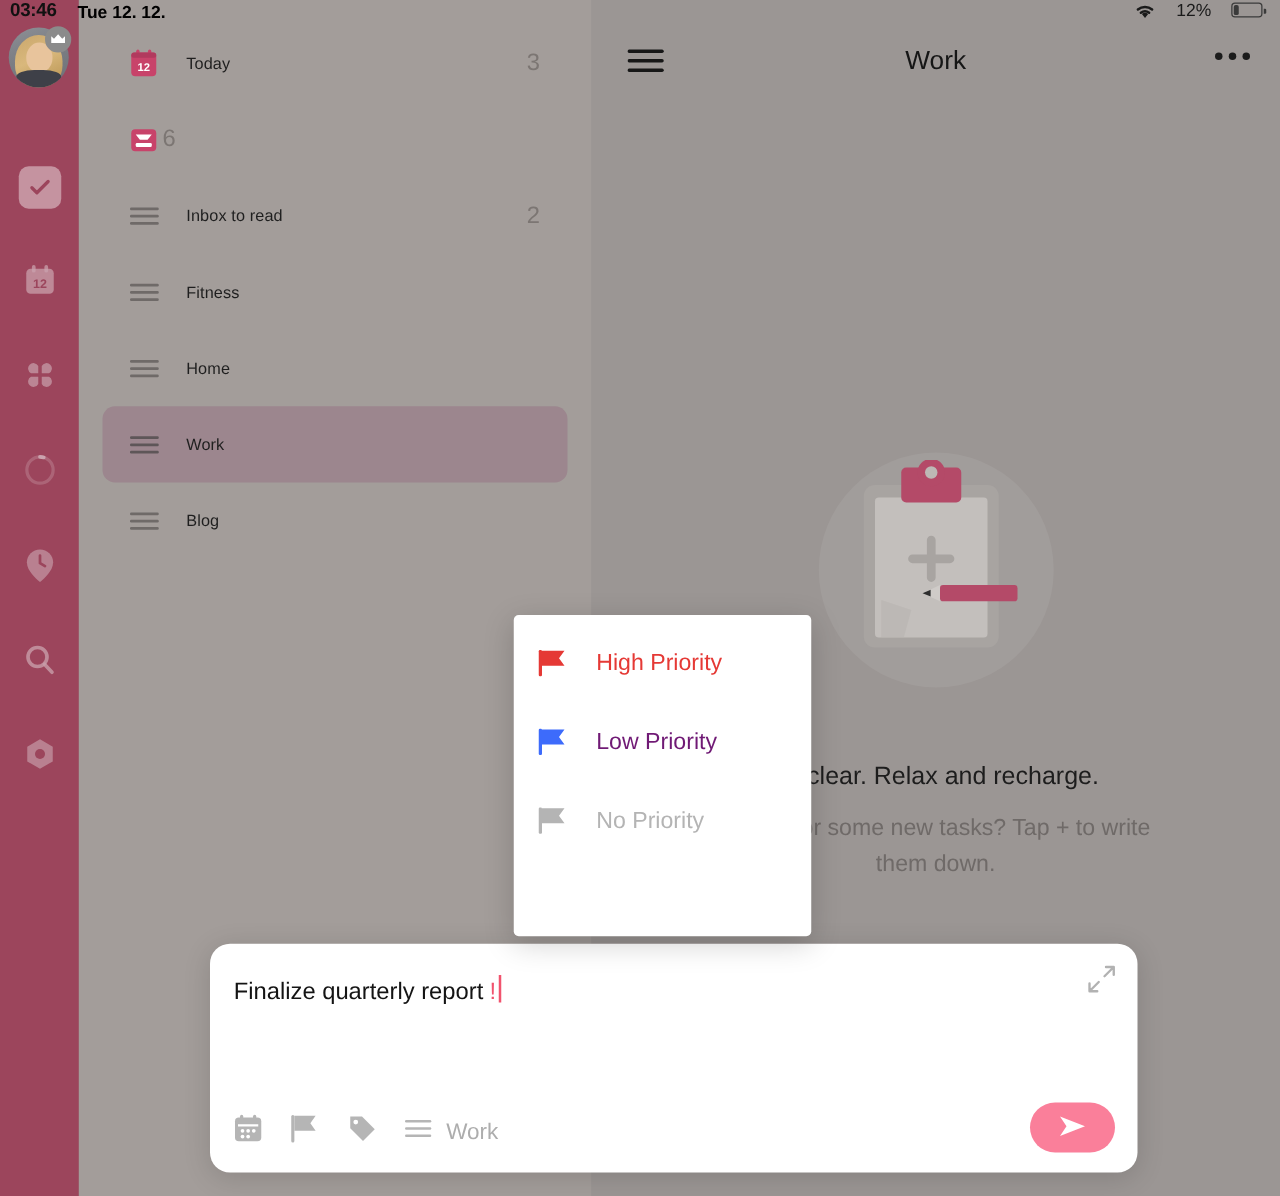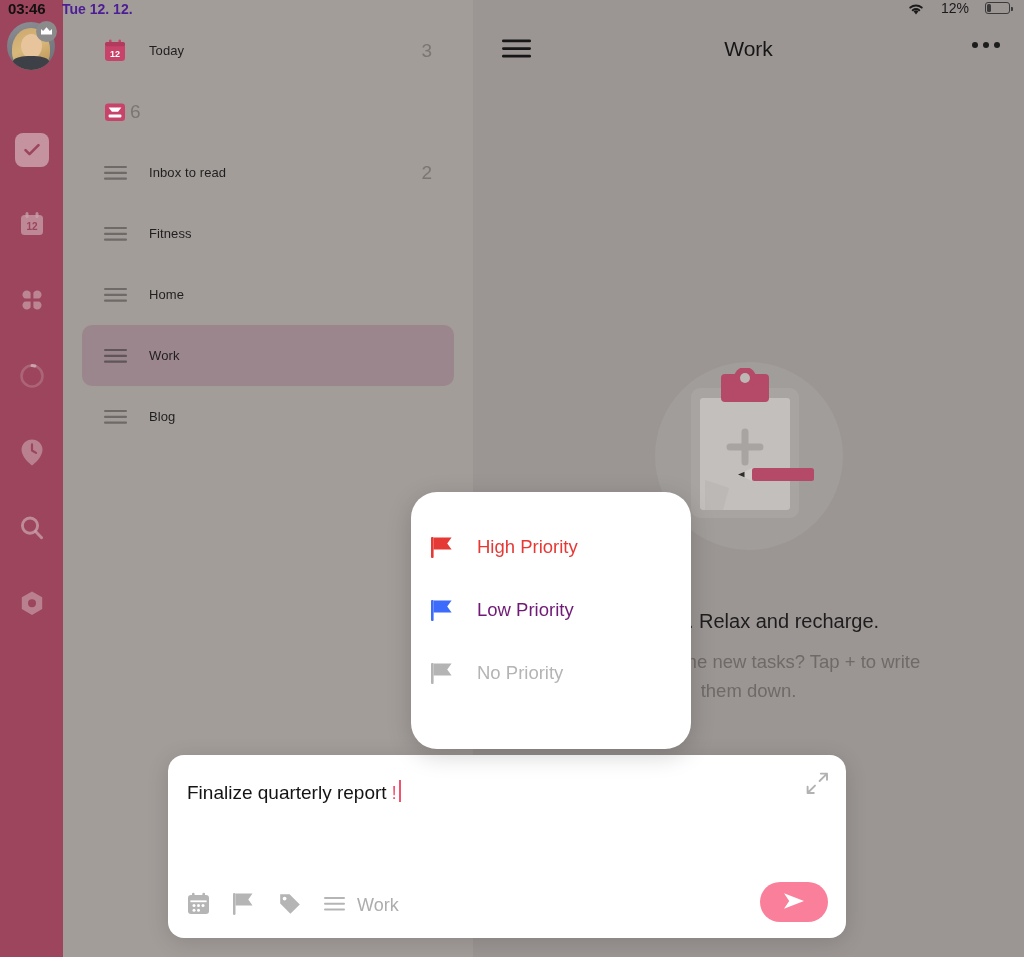--- a/index.html
+++ b/index.html
@@ -16,21 +16,21 @@
     position: absolute; top: 0; left: 0; width: 1024px; height: 20px;
     z-index: 40; pointer-events: none;
   }
   .sb-time {
     position: absolute; left: 8px; top: 0px;
     font-size: 15px; font-weight: bold; color: #111;
     letter-spacing: -0.2px;
   }
   .sb-date {
     position: absolute; left: 62px; top: 1px;
-    font-size: 14px; font-weight: bold; color: #4c1d95;
+    font-size: 14px; font-weight: bold; color: #000000;
   }
   .sb-right {
     position: absolute; right: 14px; top: 0px;
     display: flex; align-items: center; gap: 16px;
     font-size: 14px; color: #1a1a1a; font-weight: 500;
   }
   .wifi-icon { display: inline-block; width: 18px; height: 14px; position: relative; top: 1px; }
   .batt {
     width: 25px; height: 12px; border: 1.4px solid #3a3a3a; border-radius: 3px;
     position: relative; display: inline-block;
@@ -137,34 +137,34 @@
   .empty-title {
     margin-top: 38px; font-size: 20px; color: #1d1d1d; line-height: 1.3;
   }
   .empty-sub {
     margin-top: 14px; font-size: 18.5px; color: #6f6a68; line-height: 1.55;
     padding: 0 95px;
   }
 
   
   .prio-menu {
-    position: absolute; left: 411px; top: 492px; width: 280px; height: 257px;
-    background: #ffffff; border-radius: 26px; z-index: 60;
+    position: absolute; left: 411px; top: 492px; width: 238px; height: 257px;
+    background: #ffffff; border-radius: 4px; z-index: 60;
     box-shadow: 0 6px 24px rgba(0,0,0,.18);
-    padding-top: 23px;
+    padding-top: 6px;
   }
   .prio-row {
     height: 63px; display: flex; align-items: center; padding-left: 19px;
   }
   .prio-flag { width: 34px; display: flex; align-items: center; }
   .prio-label { font-size: 18.5px; padding-left: 13px; }
 
   
   .composer {
-    position: absolute; left: 168px; top: 755px; width: 678px; height: 183px;
+    position: absolute; left: 168px; top: 755px; width: 742px; height: 183px;
     background: #fff; border-radius: 16px; z-index: 55;
     box-shadow: 0 4px 22px rgba(0,0,0,.14);
   }
   .comp-text {
     position: absolute; left: 19px; top: 22px;
     font-size: 19px; color: #141414; display: flex; align-items: baseline;
   }
   .comp-bang { color: #f1536e; padding-left: 5px; }
   .comp-caret {
     display: inline-block; width: 2px; height: 22px; background: #f1536e;

